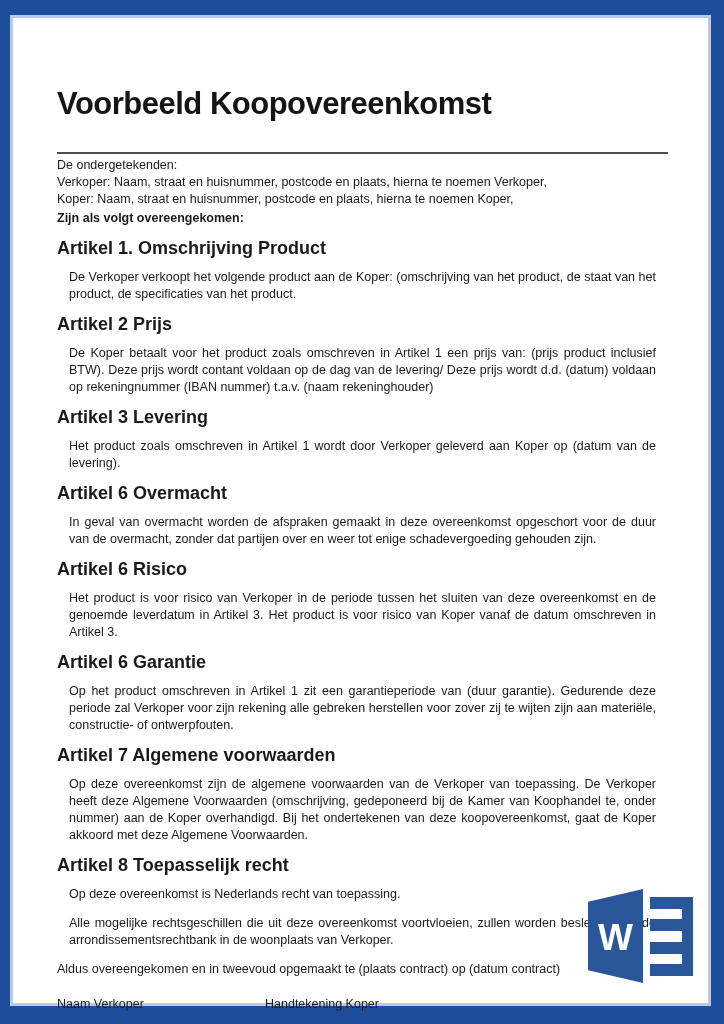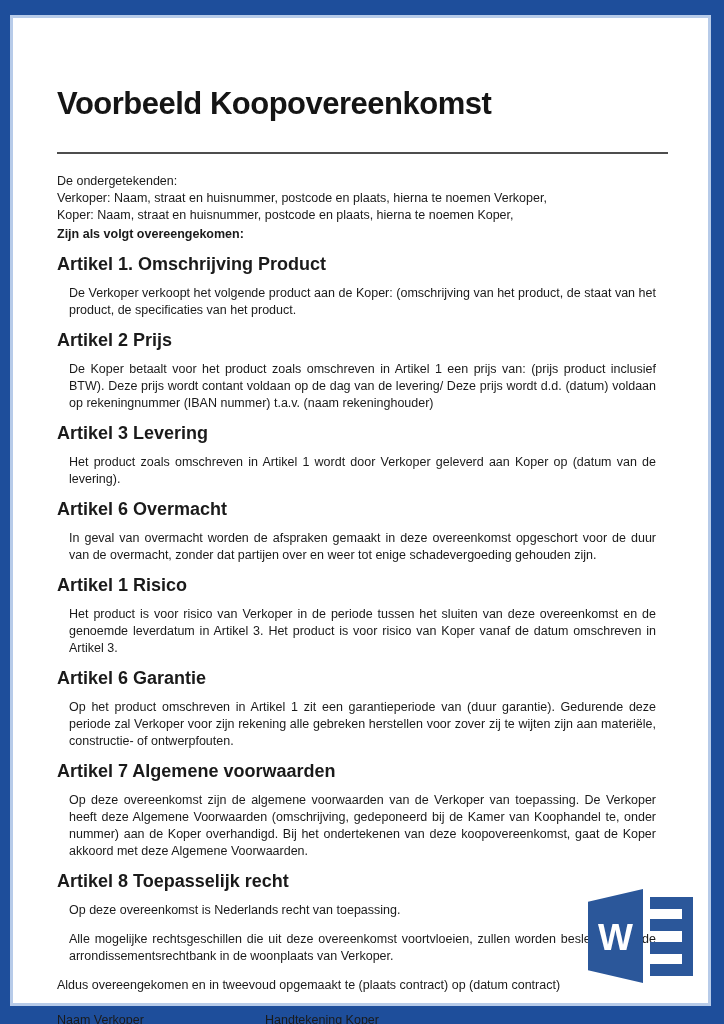--- a/index.html
+++ b/index.html
@@ -32,21 +32,21 @@
     font-weight: bold;
     letter-spacing: -0.5px;
     color: #151515;
   }
   .title-rule {
     border: none;
     border-top: 2px solid #4d4d4d;
     margin: 29px 0 0 0;
   }
   .body-text { font-size: 12.5px; line-height: 17px; }
-  .intro { margin-top: 19px; }
+  .intro { margin-top: 3px; }
   .intro div { min-height: 17px; }
   .lead { margin-top: 2px; font-weight: bold; }
   .article { margin-top: 13px; }
   .article h3 {
     margin: 0; font-size: 18px; line-height: 17px; font-weight: bold;
   }
   .article p {
     margin: 12px; text-align: justify;
   }
   .closing { }
@@ -123,21 +123,21 @@
         <h3>Artikel 3 Levering</h3>
         <p>Het product zoals omschreven in Artikel 1 wordt door Verkoper geleverd aan Koper op (datum van de levering).</p>
       </div>
 
       <div class="article">
         <h3>Artikel 6 Overmacht</h3>
         <p>In geval van overmacht worden de afspraken gemaakt in deze overeenkomst opgeschort voor de duur van de overmacht, zonder dat partijen over en weer tot enige schadevergoeding gehouden zijn.</p>
       </div>
 
       <div class="article">
-        <h3>Artikel 1 Risico</h3>
+        <h3>Artikel 6 Risico</h3>
         <p>Het product is voor risico van Verkoper in de periode tussen het sluiten van deze overeenkomst en de genoemde leverdatum in Artikel 3.  Het product is voor risico van Koper vanaf de datum omschreven in Artikel 3.</p>
       </div>
 
       <div class="article">
         <h3>Artikel 6 Garantie</h3>
         <p>Op het product omschreven in Artikel 1 zit een garantieperiode van (duur garantie). Gedurende deze periode zal Verkoper voor zijn rekening alle gebreken herstellen voor zover zij te wijten zijn aan materiële, constructie- of ontwerpfouten.</p>
       </div>
 
       <div class="article">
         <h3>Artikel 7 Algemene voorwaarden</h3>

